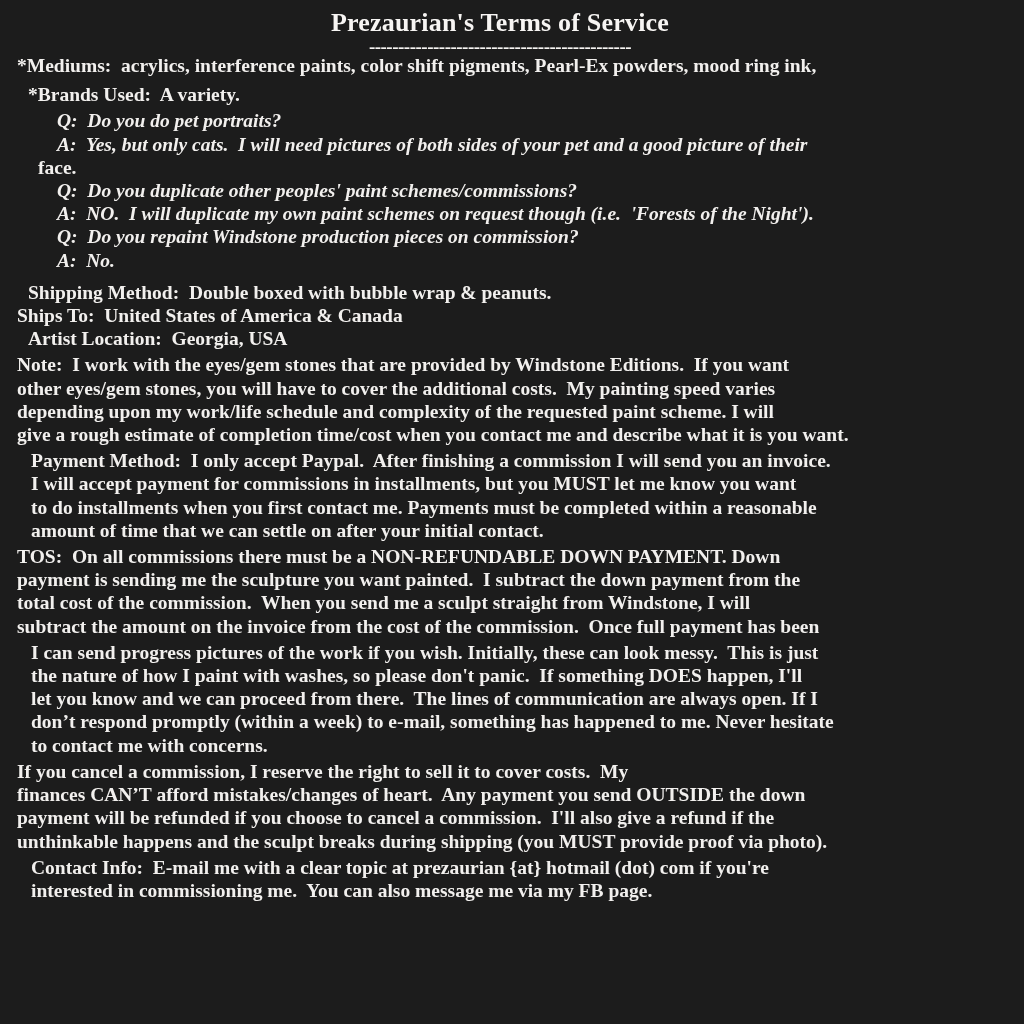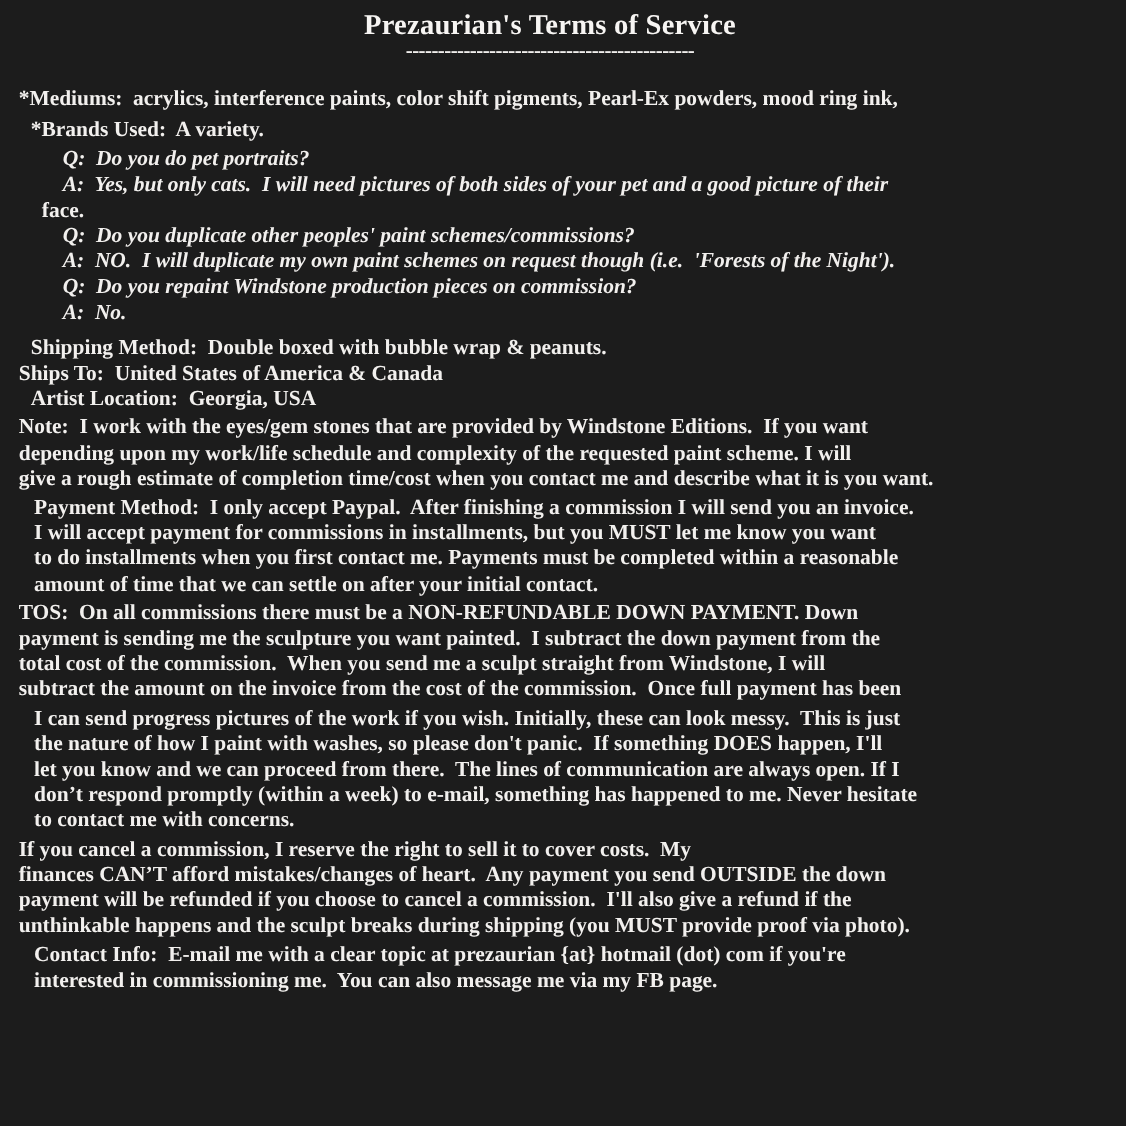--- a/index.html
+++ b/index.html
@@ -47,21 +47,21 @@
   .ind0  { padding-left: 17px; }
   .ind1  { padding-left: 28px; }
   .ind2  { padding-left: 31px; }
   .ind3  { padding-left: 57px; font-style: italic; }
   .ind4  { padding-left: 38px; }
 
   .gap-sm { height: 6px; }
   .gap-md { height: 9px; }
   .gap-xs { height: 3px; }
 
-  .mediums-block { margin-top: 24px; }
+  .mediums-block { margin-top: 0; }
 </style>
 </head>
 <body>
 
 <div id="page">
 
   <div class="title-wrap">
     <div class="doc-title">Prezaurian's Terms of Service</div>
     <div class="title-rule">---------------------------------------------</div>
   </div>
@@ -93,20 +93,21 @@
   <div>
     <div class="line ind1">Shipping Method:  Double boxed with bubble wrap &amp; peanuts.</div>
     <div class="line ind0">Ships To:  United States of America &amp; Canada</div>
     <div class="line ind1">Artist Location:  Georgia, USA</div>
   </div>
 
   <div class="gap-xs"></div>
 
   <div>
     <div class="line ind0">Note:  I work with the eyes/gem stones that are provided by Windstone Editions.  If you want</div>
+    <div class="line ind0">other eyes/gem stones, you will have to cover the additional costs.  My painting speed varies</div>
     <div class="line ind0">depending upon my work/life schedule and complexity of the requested paint scheme. I will</div>
     <div class="line ind0">give a rough estimate of completion time/cost when you contact me and describe what it is you want.</div>
   </div>
 
   <div class="gap-xs"></div>
 
   <div>
     <div class="line ind2">Payment Method:  I only accept Paypal.  After finishing a commission I will send you an invoice.</div>
     <div class="line ind2">I will accept payment for commissions in installments, but you MUST let me know you want</div>
     <div class="line ind2">to do installments when you first contact me. Payments must be completed within a reasonable</div>

